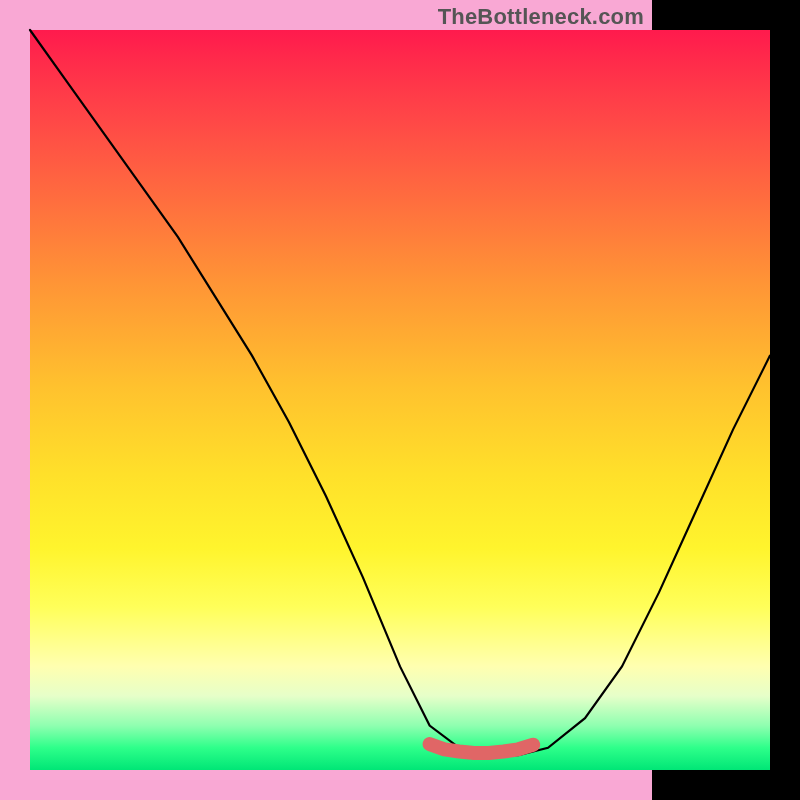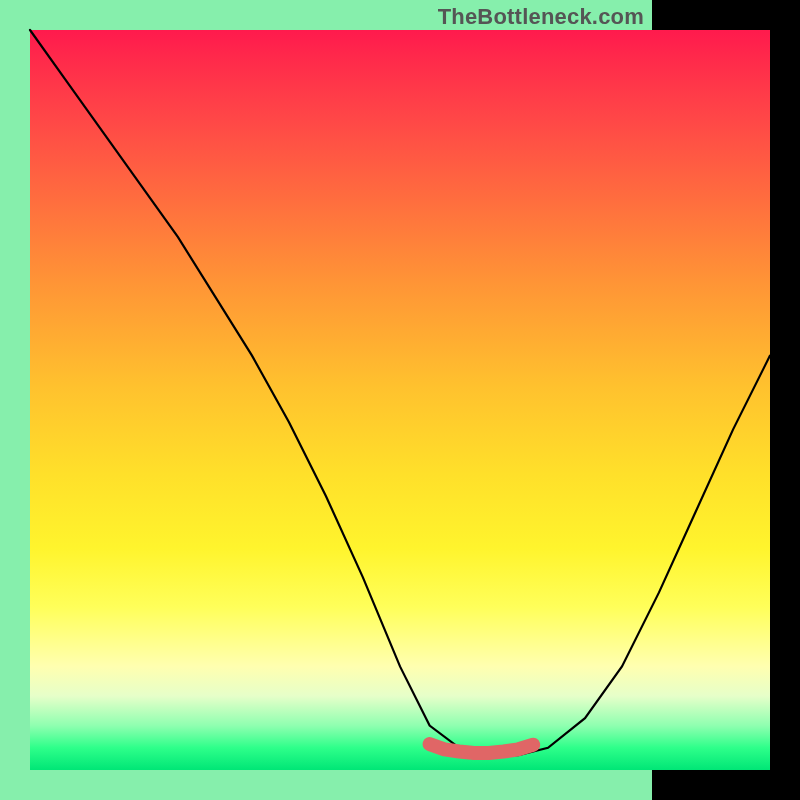--- a/index.html
+++ b/index.html
@@ -1,20 +1,20 @@
 <!DOCTYPE html>
 <html><head>
 <meta charset="utf-8">
 <style>
   * { margin: 0; padding: 0; box-sizing: border-box; }
   body { width: 800px; height: 800px; overflow: hidden; background: #000; font-family: Arial, sans-serif; }
   .frame {
     width: 652px;
     height: 800px;
-    background: #86efac;
+    background: #f9a8d4;
     position: relative;
     text-decoration: underline;
   }
   .plot-area {
     position: absolute;
     left: 30px;
     top: 30px;
     width: 740px;
     height: 740px;
   }

